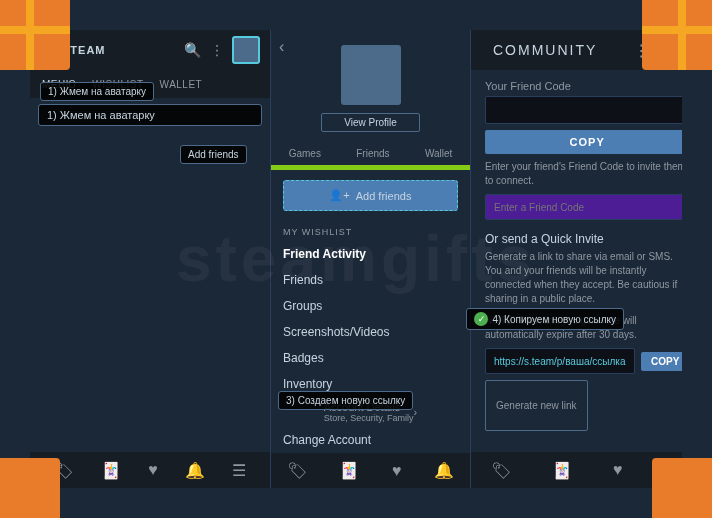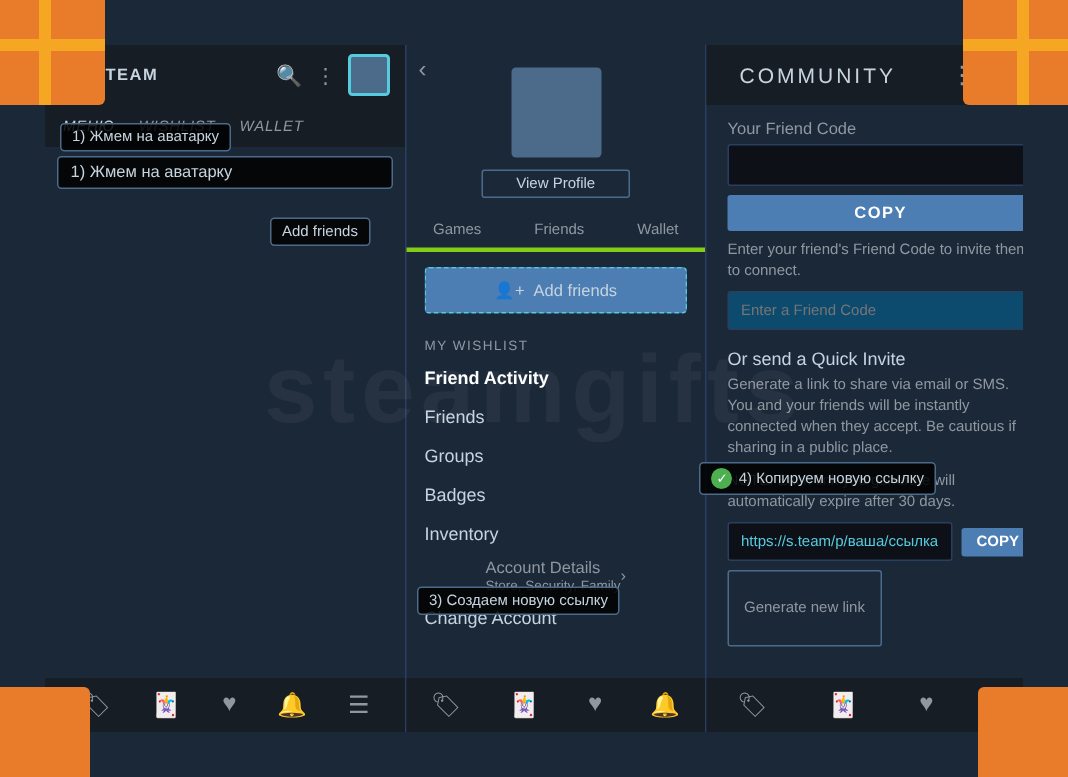--- a/index.html
+++ b/index.html
@@ -186,21 +186,20 @@
       gap: 4px;
     }
 
     .nav-tab {
       color: #8f98a0;
       font-size: 10px;
       padding: 2px 6px;
       cursor: pointer;
       text-transform: uppercase;
       letter-spacing: 0.5px;
-      font-style: italic;
     }
 
     .nav-tab.active {
       color: #c6d4df;
     }
 
     .tooltip-box {
       background: rgba(0,0,0,0.85);
       border: 1px solid #4c6b8a;
       color: #c6d4df;
@@ -298,21 +297,21 @@
       font-size: 10px;
       padding: 3px 22px;
       cursor: pointer;
       border-radius: 2px;
     }
 
     .profile-sub-tabs {
       display: flex;
       justify-content: space-around;
       padding: 6px 0;
-      border-bottom: 3px solid #84cc16;
+      border-bottom: 5px solid #84cc16;
     }
 
     .profile-sub-tab {
       color: #8f98a0;
       font-size: 10px;
       cursor: pointer;
     }
 
     .add-friends-btn {
       margin: 10px 12px;
@@ -451,21 +450,21 @@
     }
 
     .description-text {
       color: #8f98a0;
       font-size: 10px;
       margin: 6px 0;
       line-height: 1.4;
     }
 
     .enter-code-input {
-      background: #0c4a6e;
+      background: #4c1d95;
       border: 1px solid #2a3f5f;
       color: #8f98a0;
       width: 100%;
       padding: 5px 8px;
       font-size: 10px;
       border-radius: 2px;
       height: 26px;
     }
 
     .quick-invite-section {
@@ -645,20 +644,21 @@
     <button class="add-friends-btn">
       <span>👤+</span>
       <span>Add friends</span>
     </button>
 
     <div class="my-content-label">MY WISHLIST</div>
 
     <div class="menu-item bold">Friend Activity</div>
     <div class="menu-item">Friends</div>
     <div class="menu-item">Groups</div>
+    <div class="menu-item">Screenshots/Videos</div>
     <div class="menu-item">Badges</div>
     <div class="menu-item">Inventory</div>
 
     <div class="menu-item-with-arrow">
       <div>
         <div>Account Details</div>
         <div style="font-size:9px;color:#8f98a0;">Store, Security, Family</div>
       </div>
       <span>›</span>
     </div>

